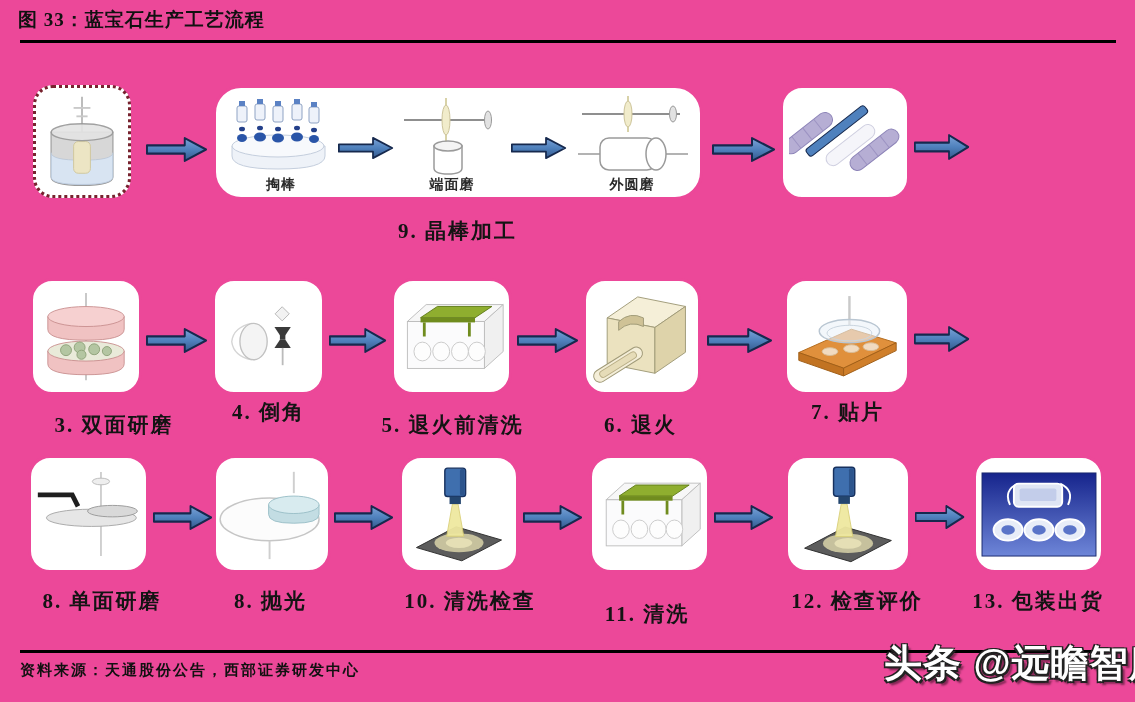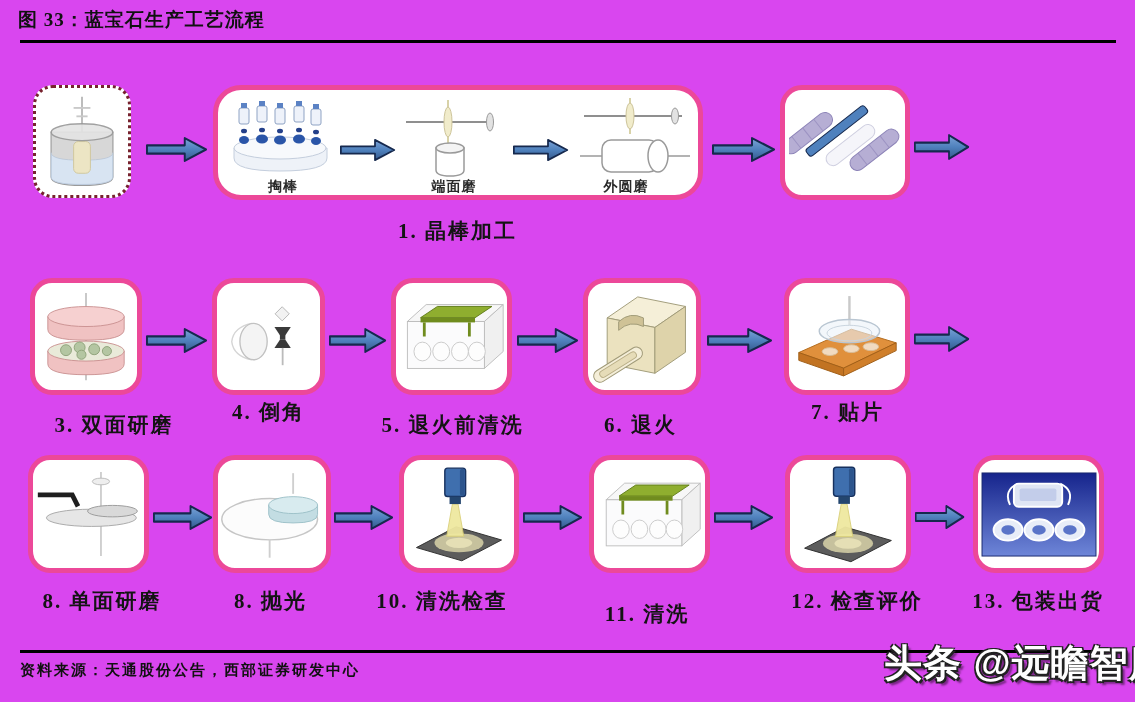--- a/index.html
+++ b/index.html
@@ -1,22 +1,22 @@
 <!DOCTYPE html>
 <html><head>
 <meta charset="utf-8">
 <style>
   html,body{margin:0;padding:0;background:#fff;}
-  .figure{position:relative;width:1135px;height:702px;background:#d946ef;overflow:hidden;
+  .figure{position:relative;width:1135px;height:702px;background:#ec4899;overflow:hidden;
           font-family:"Liberation Serif", serif;}
   .title{position:absolute;left:18px;top:7px;font-size:19px;font-weight:bold;color:#111;letter-spacing:1px;}
   .rule{position:absolute;left:20px;width:1096px;height:3px;background:#000;}
   .rule-top{top:40px;}
   .rule-bottom{top:650px;}
-  .pbox{position:absolute;background:#fff;border:5px solid #ec4899;border-radius:22px;
+  .pbox{position:absolute;background:#fff;border:3px solid #ec4899;border-radius:22px;
         display:flex;align-items:center;justify-content:center;box-sizing:border-box;}
   .pbox svg{display:block;}
   .dashed{border:3.5px dotted #77222e;border-radius:20px;}
   .bigbox{border-radius:28px;}
   .arr{position:absolute;}
   .arr svg{width:100%;height:100%;display:block;}
   .slabel{position:absolute;font-size:21px;font-weight:bold;color:#141414;text-align:center;letter-spacing:2px;white-space:nowrap;}
   .sublabel{position:absolute;font-size:14px;font-weight:bold;color:#2a2a2a;text-align:center;letter-spacing:1px;}
   .inner-item{position:absolute;}
   .source{position:absolute;left:20px;top:661px;font-size:15px;font-weight:bold;color:#111;letter-spacing:2px;}
@@ -148,21 +148,21 @@
 
     <svg class="inner-item" style="left:360px;top:6px;" viewBox="0 0 115 84" width="115" height="84">
       <line x1="6" y1="20" x2="104" y2="20" stroke="#8f8f8f" stroke-width="2"></line>
       <line x1="52" y1="2" x2="52" y2="38" stroke="#d8d2a8" stroke-width="2"></line>
       <ellipse cx="52" cy="20" rx="4" ry="13" fill="#f1eccb" stroke="#cdc49a"></ellipse>
       <ellipse cx="97" cy="20" rx="3.5" ry="8" fill="#e2e2e2" stroke="#9a9a9a"></ellipse>
       <line x1="2" y1="60" x2="112" y2="60" stroke="#9a9a9a" stroke-width="1.5"></line>
       <rect x="24" y="44" width="56" height="32" rx="9" fill="#ffffff" stroke="#9a9a9a" stroke-width="1.5"></rect>
       <ellipse cx="80" cy="60" rx="10" ry="16" fill="#ffffff" stroke="#9a9a9a" stroke-width="1.5"></ellipse>
     </svg>
-    <div class="sublabel" style="left:360px;top:88px;width:96px;font-family:Liberation Serif, serif;">外圆磨</div>
+    <div class="sublabel" style="left:368px;top:88px;width:96px;font-family:Liberation Serif, serif;">外圆磨</div>
   </div>
 
   <div class="arr" style="left:712px;top:136px;width:64px;height:27px;">
     <svg viewBox="0 0 64 26" preserveAspectRatio="none">
         <use href="#arrow-shape"></use>
       </svg>
   </div>
 
   <div class="pbox" style="left:780px;top:85px;width:130px;height:115px;">
     <svg viewBox="0 0 112 100" width="112" height="100">
@@ -180,21 +180,21 @@
       </g>
     </svg>
   </div>
 
   <div class="arr" style="left:914px;top:133px;width:56px;height:28px;">
     <svg viewBox="0 0 64 26" preserveAspectRatio="none">
         <use href="#arrow-shape"></use>
       </svg>
   </div>
 
-  <div class="slabel" style="left:355px;top:217px;width:205px;">1. 晶棒加工</div>
+  <div class="slabel" style="left:355px;top:217px;width:205px;">9. 晶棒加工</div>
 
   <div class="pbox" style="left:30px;top:278px;width:112px;height:117px;">
     <svg viewBox="0 0 110 105" width="100" height="98">
       <line x1="55" y1="4" x2="55" y2="100" stroke="#c4c4c4" stroke-width="2"></line>
       <path d="M13 30 V44 Q13 56 55 56 Q97 56 97 44 V30 Z" fill="#f0c2c2" stroke="#c98f8f"></path>
       <ellipse cx="55" cy="30" rx="42" ry="11" fill="#f6d0d0" stroke="#c98f8f"></ellipse>
       <path d="M13 68 V82 Q13 94 55 94 Q97 94 97 82 V68 Z" fill="#f0c2c2" stroke="#c98f8f"></path>
       <ellipse cx="55" cy="68" rx="42" ry="11" fill="#e9ead9" stroke="#c98f8f"></ellipse>
       <g fill="#b4c6a2" stroke="#8ca077">
         <circle cx="33" cy="67" r="6"></circle>
@@ -372,21 +372,21 @@
       <g fill="#5a74c8">
         <ellipse cx="28" cy="60" rx="7" ry="5"></ellipse>
           <ellipse cx="60" cy="60" rx="7" ry="5"></ellipse>
           <ellipse cx="92" cy="60" rx="7" ry="5"></ellipse>
       </g>
     </svg>
   </div>
 
   <div class="slabel" style="left:12px;top:587px;width:180px;">8. 单面研磨</div>
   <div class="slabel" style="left:198px;top:587px;width:145px;">8. 抛光</div>
-  <div class="slabel" style="left:337px;top:587px;width:210px;">10. 清洗检查</div>
+  <div class="slabel" style="left:365px;top:587px;width:210px;">10. 清洗检查</div>
   <div class="slabel" style="left:572px;top:587px;width:150px;margin-top:13px;">11. 清洗</div>
   <div class="slabel" style="left:752px;top:587px;width:210px;">12. 检查评价</div>
   <div class="slabel" style="left:938px;top:587px;width:200px;">13. 包装出货</div>
 
   <div class="rule rule-bottom"></div>
   <div class="source">资料来源：天通股份公告，西部证券研发中心</div>
   <div class="watermark">头条 @远瞻智库</div>
 
 </div>
 

